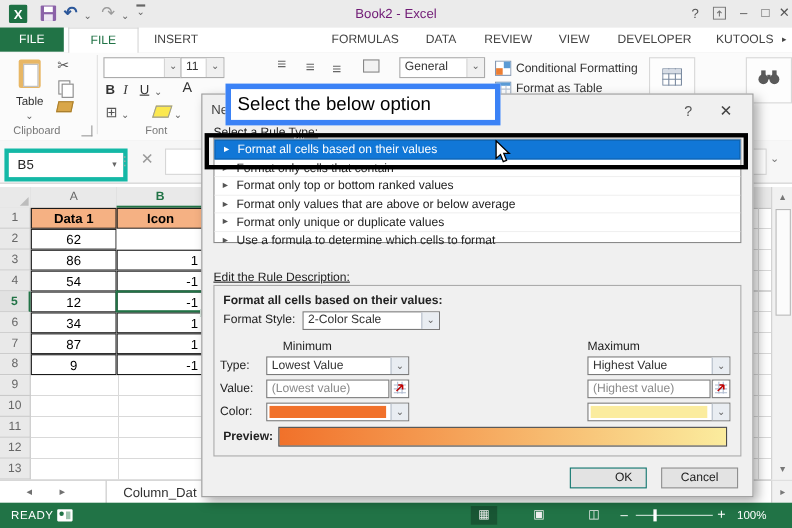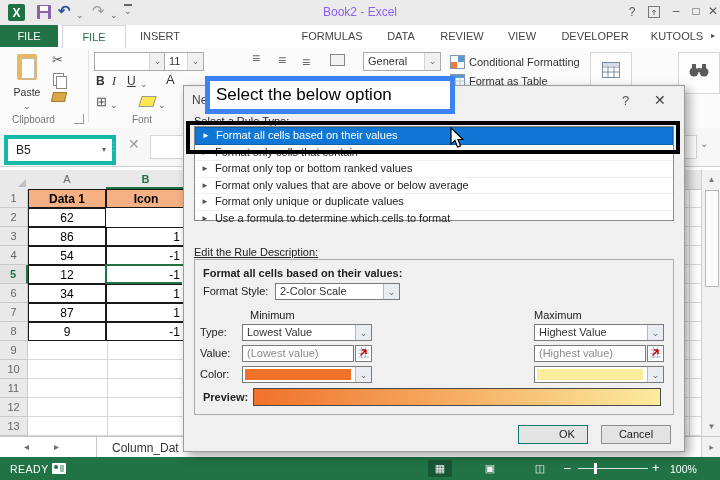--- a/index.html
+++ b/index.html
@@ -1,21 +1,21 @@
 <!DOCTYPE html>
 <html><head>
 <meta charset="utf-8">
 <style>
   html,body{margin:0;padding:0;background:#888;}
   #app{position:relative;width:720px;height:480px;background:#fff;overflow:hidden;
        font-family:"Liberation Sans",sans-serif;font-size:11px;color:#333;}
   .abs{position:absolute;}
   
   .titlebar{left:0;top:0;width:720px;height:25px;background:#EBEBEB;border-bottom:1px solid #E0E0E0;}
-  .title-text{color:#8b5cf6;font-size:12px;}
+  .title-text{color:#701a75;font-size:12px;}
   .winbtn{color:#555;font-size:12px;text-align:center;}
   
   .tabrow{left:0;top:25px;width:720px;height:23px;background:#FFF;border-bottom:1px solid #D5D5D5;}
   .rtab{top:0;height:22px;line-height:22px;font-size:11px;color:#444;text-align:center;}
   .rtab.file{background:#217346;color:#FFF;width:58px;left:0;}
   .rtab.active{background:#FFF;color:#217346;border:1px solid #D5D5D5;border-bottom:1px solid #FFF;height:23px;}
   
   .ribbon{left:0;top:48px;width:720px;height:80px;background:#FBFBFB;border-bottom:1px solid #D5D5D5;}
   .grplbl{color:#777;font-size:10px;}
   .sep{width:1px;background:#E2E2E2;top:2px;height:72px;}
@@ -106,21 +106,21 @@
     <div class="abs rtab" style="left:552px;width:86px">DEVELOPER</div>
     <div class="abs rtab" style="left:644px;width:66px">KUTOOLS</div>
     <span class="abs" style="left:711px;top:6px;font-size:8px;color:#444">▸</span>
   </div>
 
   <div class="abs ribbon">
 
     <div class="abs" style="left:8px;top:4px;width:38px;height:62px;text-align:center">
       <span class="abs" style="left:9px;top:2px;width:20px;height:26px;background:#E8B765;border-radius:2px"></span>
       <span class="abs" style="left:13px;top:6px;width:12px;height:19px;background:#FFF;border:1px solid #BBB"></span>
-      <span class="abs" style="left:3px;top:34px;width:32px;font-size:10.5px;color:#333">Paste</span>
+      <span class="abs" style="left:3px;top:34px;width:32px;font-size:10.5px;color:#333">Table</span>
       <span class="abs chev" style="left:15px;top:47px"></span>
     </div>
     <span class="abs" style="left:52px;top:4px;font-size:13px;color:#555">✂</span>
     <span class="abs" style="left:53px;top:25px;width:9px;height:11px;background:#FFF;border:1px solid #888"></span>
     <span class="abs" style="left:56px;top:28px;width:9px;height:11px;background:#FFF;border:1px solid #888"></span>
     <span class="abs" style="left:52px;top:44px;width:12px;height:8px;background:#D9A648;border:1px solid #A97F2E;transform:skewX(-12deg)"></span>
     <span class="abs grplbl" style="left:12px;top:66px">Clipboard</span>
     <span class="abs" style="left:74px;top:66px;width:9px;height:9px;border-right:1px solid #999;border-bottom:1px solid #999"></span>
     <div class="abs sep" style="left:88px"></div>
 
@@ -287,21 +287,21 @@
 
     <span class="abs dlbl" style="left:10px;top:160px;text-decoration:underline">Edit the Rule Description:</span>
 
     <div class="abs grpbox">
       <span class="abs dlbl" style="left:8px;top:7px;font-weight:bold">Format all cells based on their values:</span>
       <span class="abs dlbl" style="left:8px;top:25px">Format Style:</span>
       <div class="abs ctl" style="left:80px;top:23px;width:125px">
         <span>2-Color Scale</span><span class="chevbtn chev"></span>
       </div>
 
-      <span class="abs dlbl" style="left:55px;top:49px">Minimum</span>
+      <span class="abs dlbl" style="left:62px;top:49px">Minimum</span>
       <span class="abs dlbl" style="left:339px;top:49px">Maximum</span>
 
       <span class="abs dlbl" style="left:5px;top:66px">Type:</span>
       <div class="abs ctl" style="left:47px;top:64px;width:130px">
         <span>Lowest Value</span><span class="chevbtn chev"></span>
       </div>
       <div class="abs ctl" style="left:339px;top:64px;width:130px">
         <span>Highest Value</span><span class="chevbtn chev"></span>
       </div>
 

